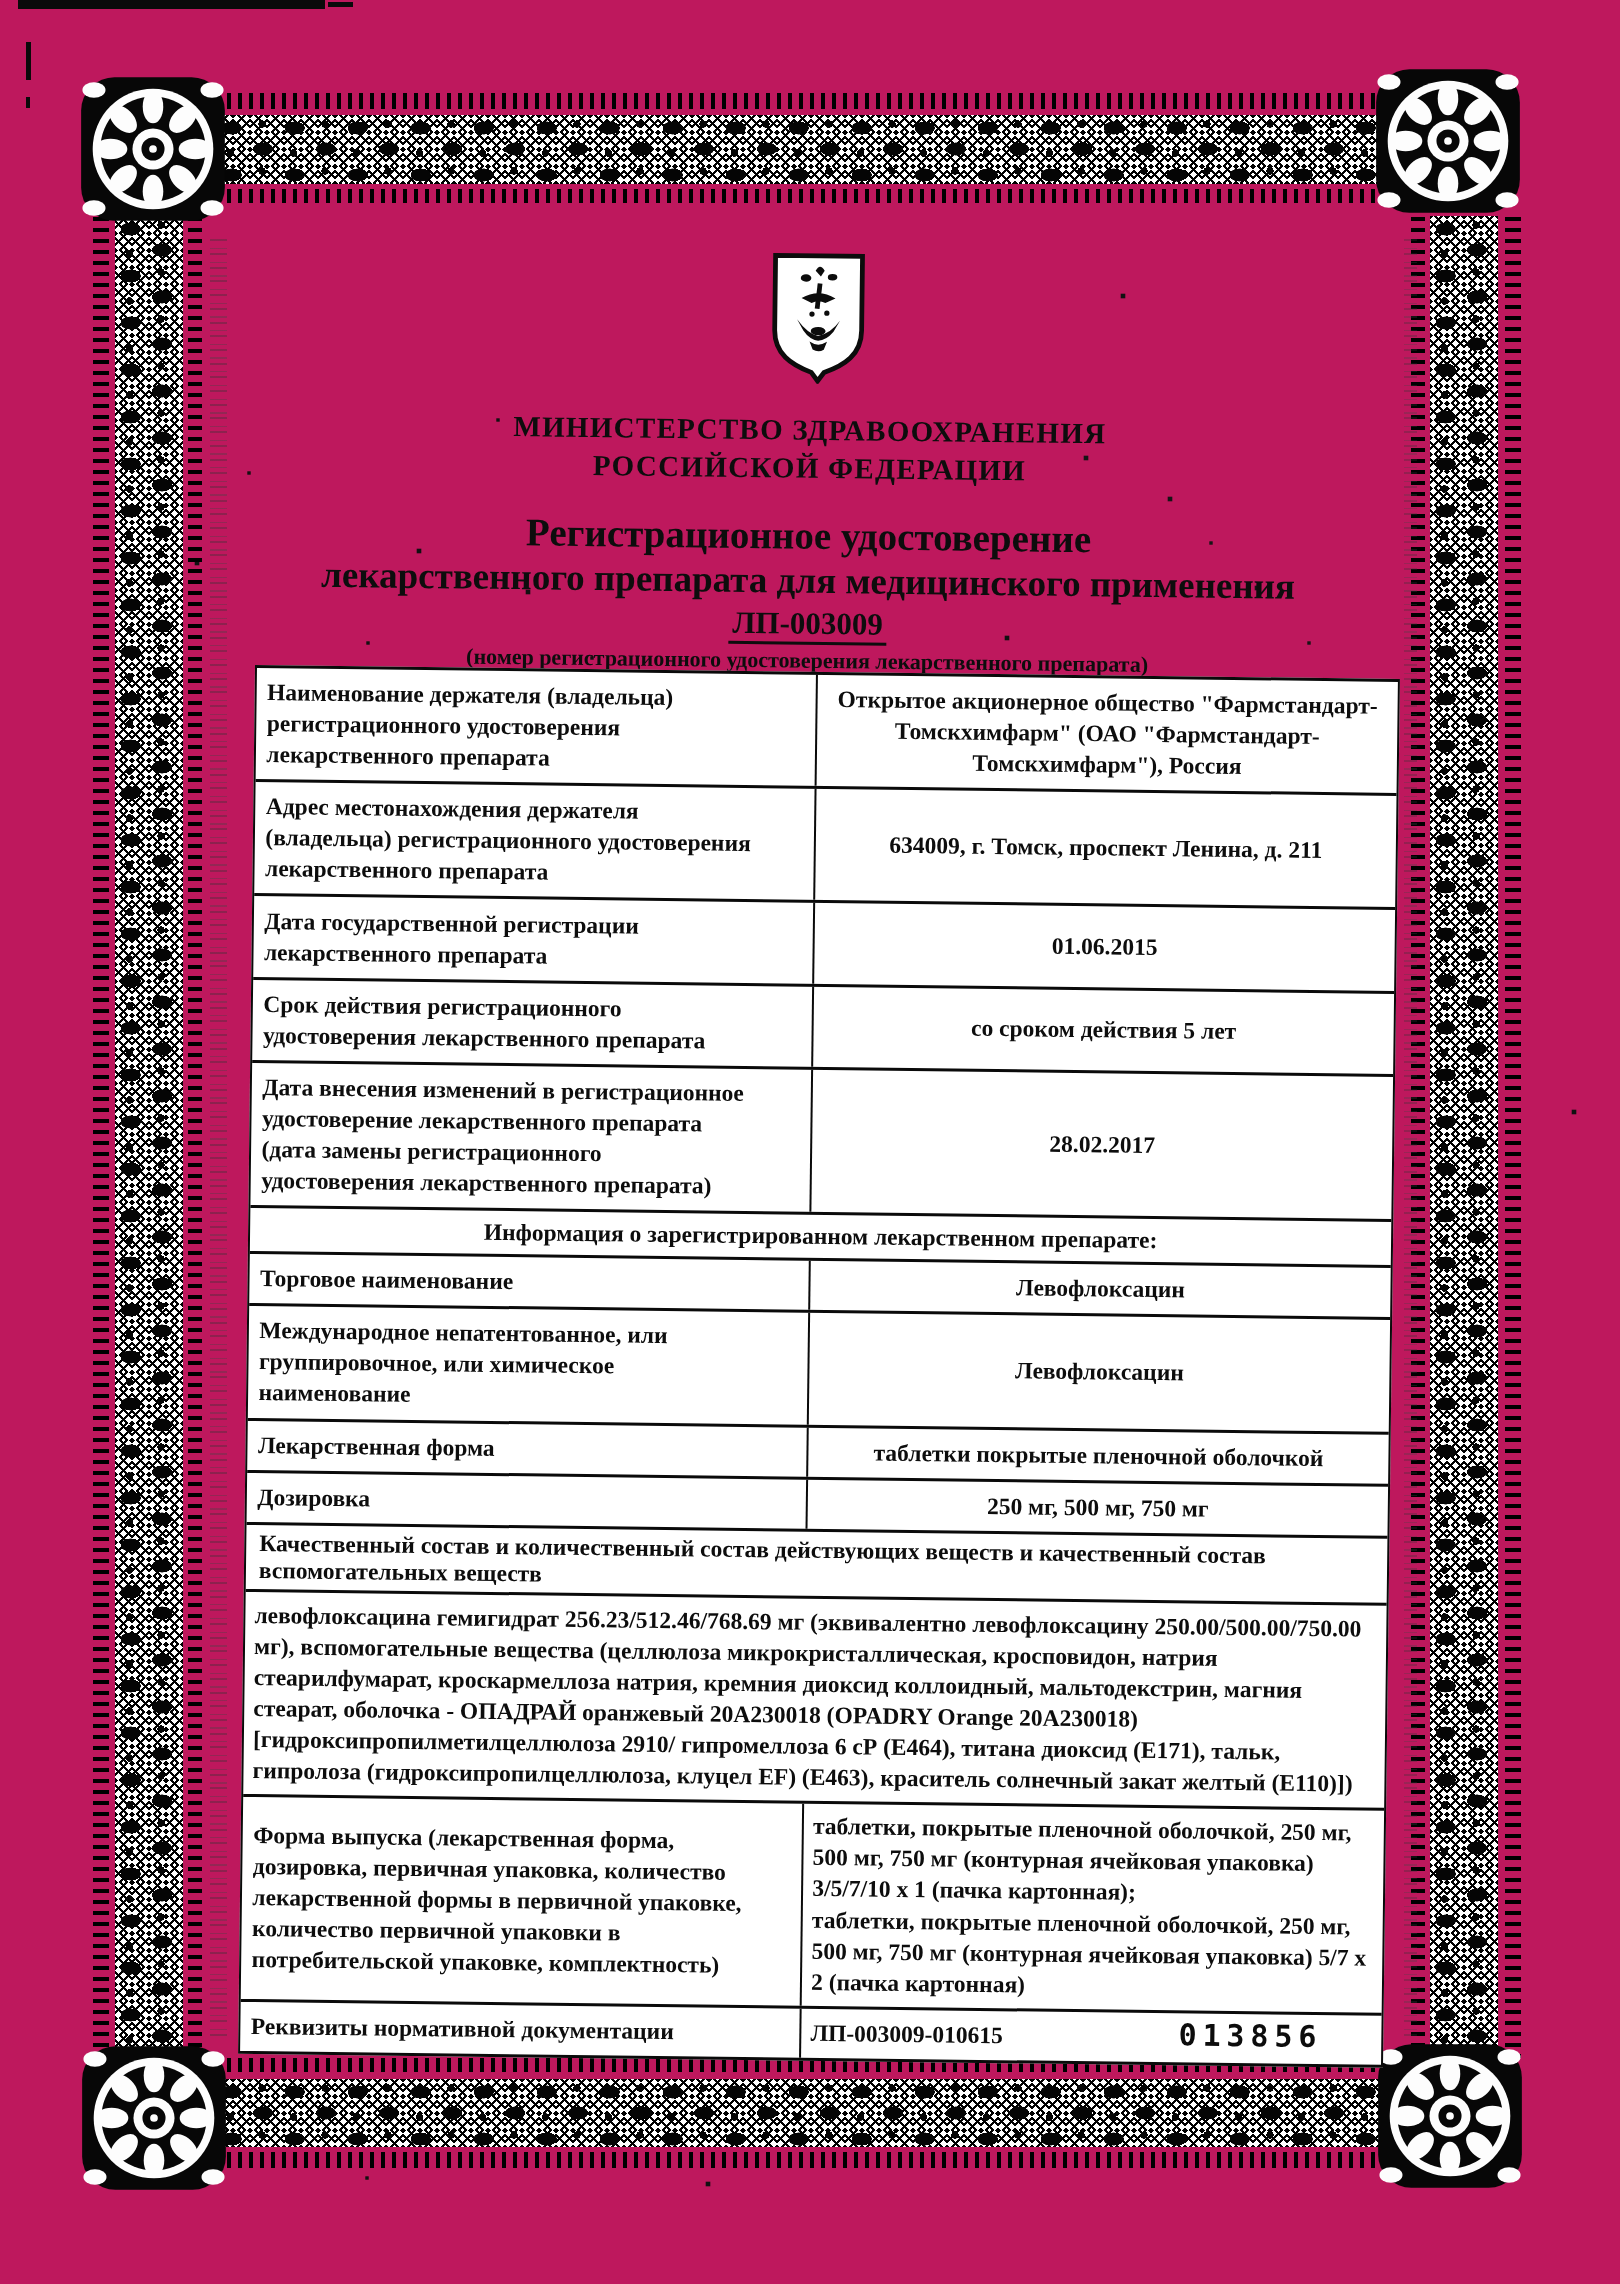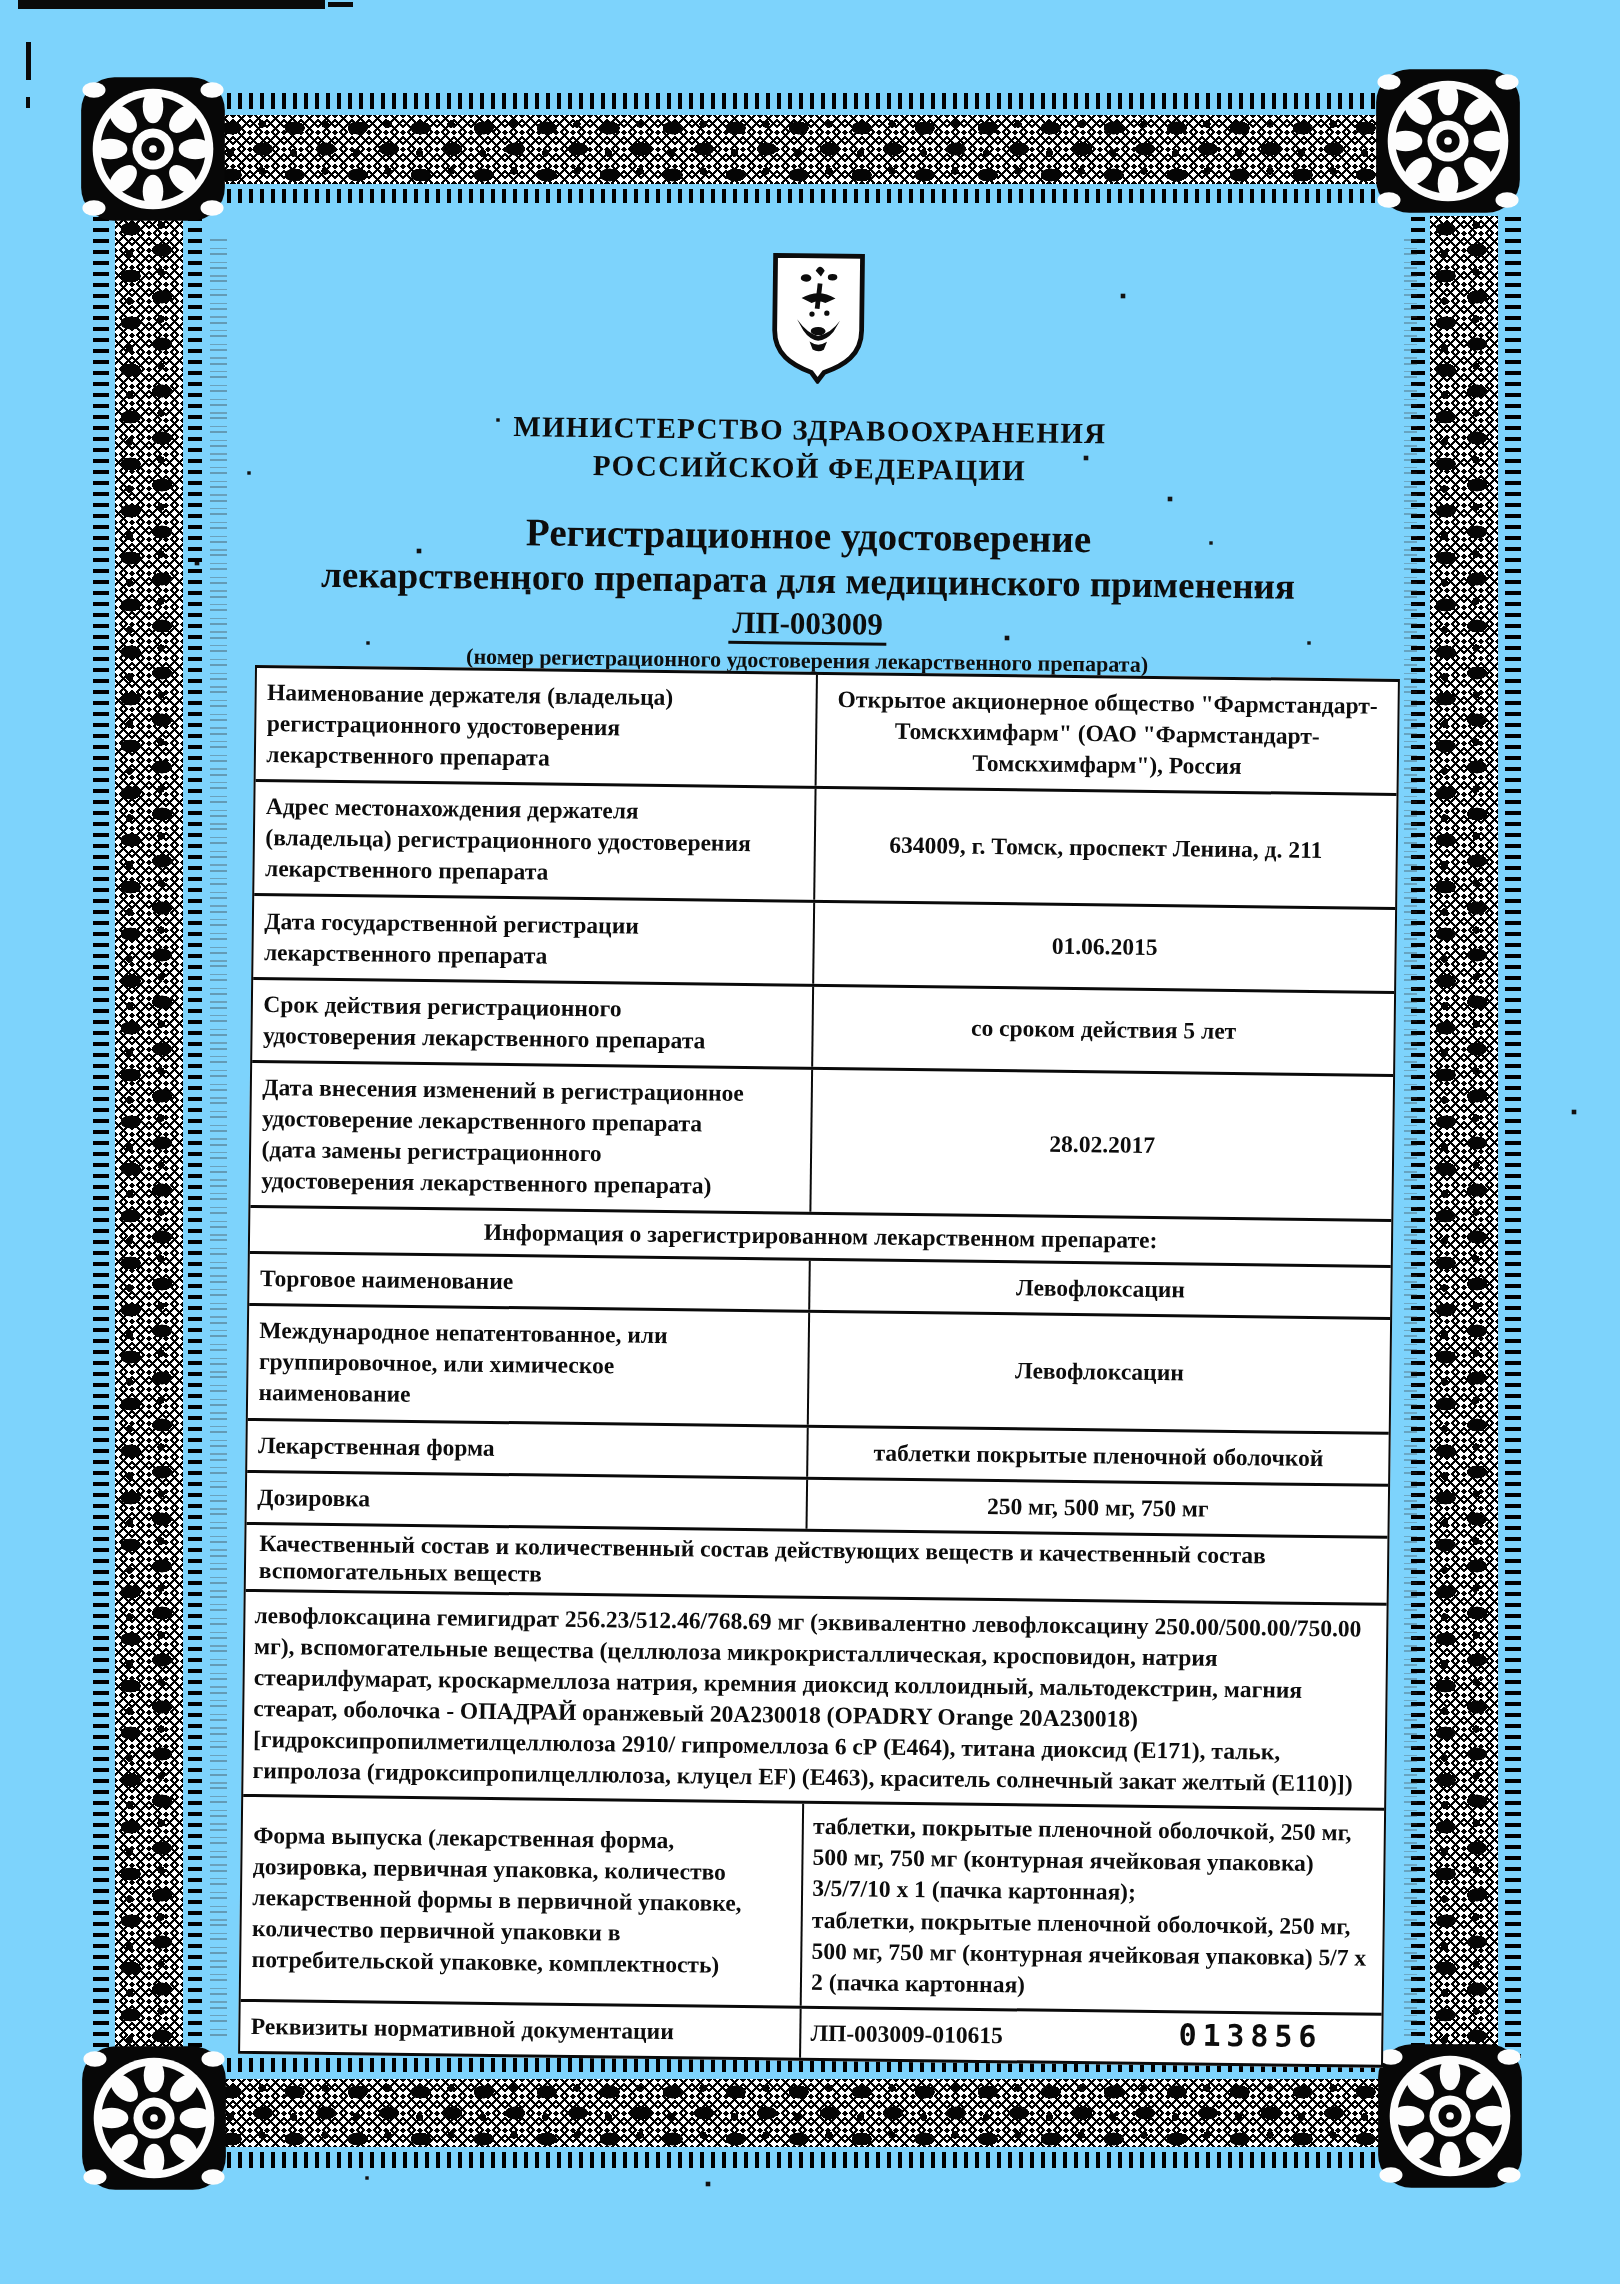--- a/index.html
+++ b/index.html
@@ -1,19 +1,19 @@
 <!DOCTYPE html>
 <html style="font-size:10.5px"><head>
 <meta charset="utf-8">
 <style>
   html,body{margin:0;padding:0;}
   body{width:1620px;height:2284px;background:#ffffff;position:relative;overflow:hidden;
        font-family:"Liberation Serif","DejaVu Serif",serif;color:#0d0d0d;}
 
-  .page{position:absolute;inset:0;background:#7dd3fc;}
+  .page{position:absolute;inset:0;background:#be185d;}
 
   
   .artifact{position:absolute;background:#0a0a0a;}
   .speckles{position:absolute;left:0;top:0;width:2px;height:2px;background:transparent;
     box-shadow:
       340px 676px 0 1.3px #1a1a1a, 457px 771px 0 0.7px #1a1a1a, 527px 591px 0 1.3px #111,
       1169px 498px 0 1.3px #151515, 1210px 542px 0 0.7px #151515, 1256px 587px 0 1.3px #151515,
       1308px 642px 0 0.7px #151515, 1085px 457px 0 1.3px #151515, 367px 642px 0 0.7px #111,
       307px 864px 0 1.3px #111, 1364px 993px 0 0.7px #111, 1122px 295px 0 1.3px #111,
       248px 472px 0 0.7px #111, 196px 562px 0 1.3px #111, 1495px 1608px 0 0.7px #111,

